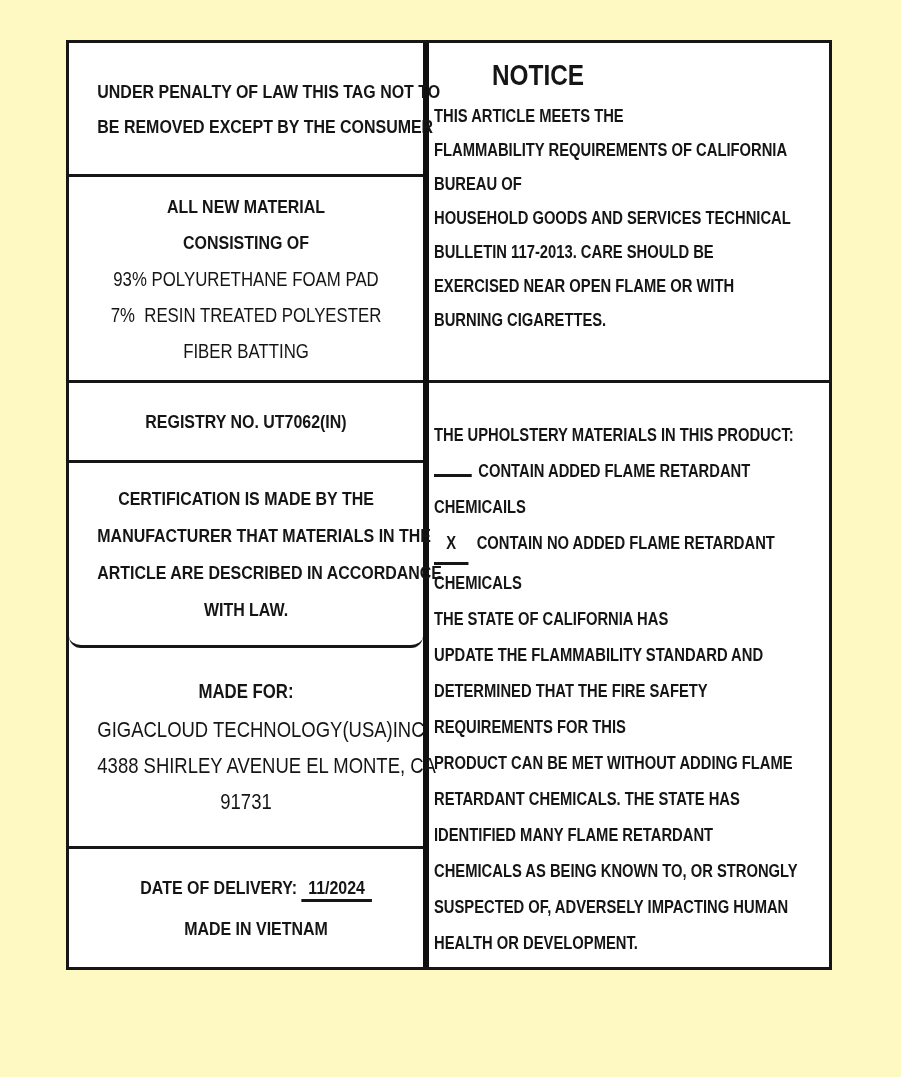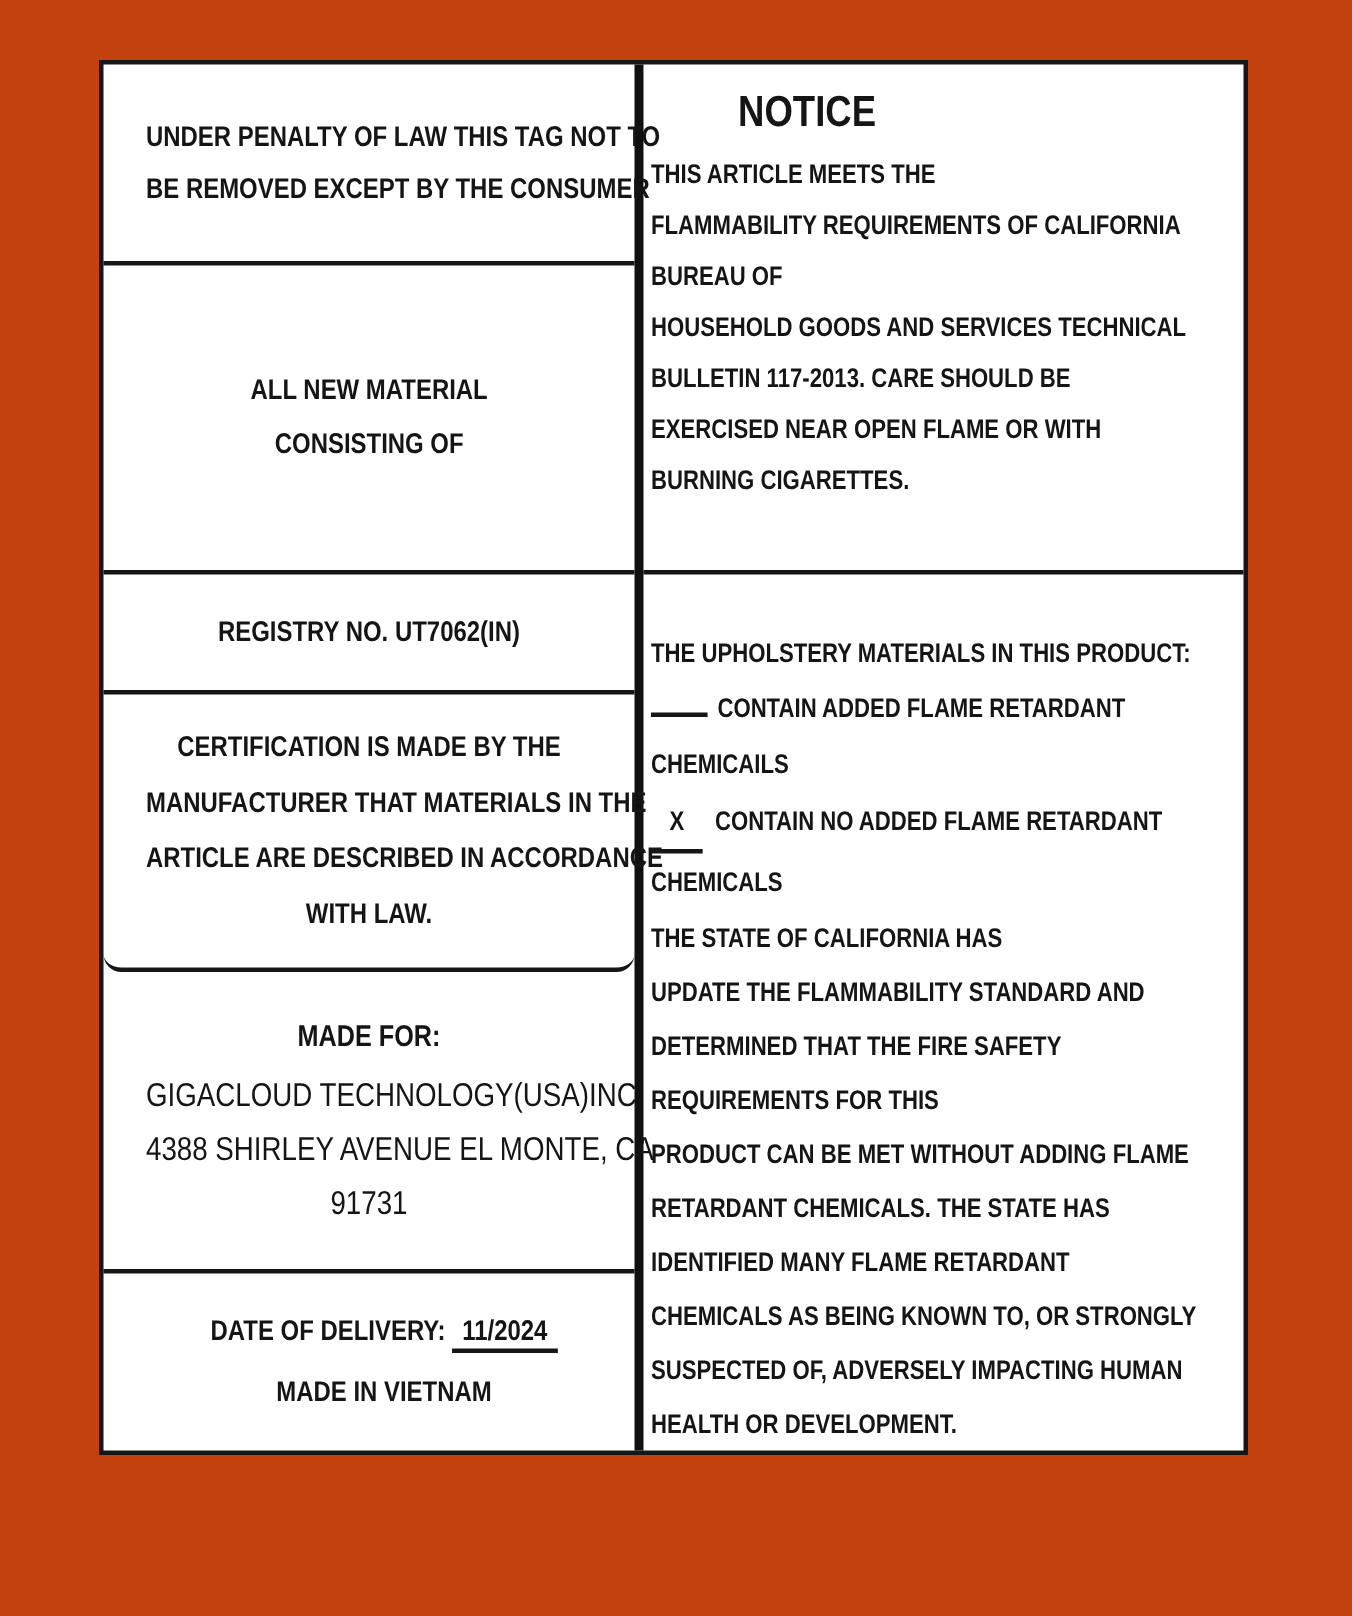--- a/index.html
+++ b/index.html
@@ -1,37 +1,37 @@
 <!DOCTYPE html>
 <html><head>
 <meta charset="utf-8">
 <style>
   html,body { margin:0; padding:0; background:#ffffff; }
   .sheet {
-    position:relative; width:901px; height:1077px; background:#c2410c;
+    position:relative; width:901px; height:1077px; background:#fef9c3;
     font-family:"Liberation Sans", sans-serif; color:#151515; overflow:hidden;
   }
   .main-box {
     position:absolute; left:66px; top:40px; width:766px; height:930px;
     border:3px solid #161616; box-sizing:border-box; display:flex; background:#fff;
   }
   .col-left {
     width:360px; box-sizing:border-box; border-right:6px solid #101010;
     display:flex; flex-direction:column;
   }
   .col-right { flex:1; display:flex; flex-direction:column; min-width:0;gap:20px; }
 
   .sec {
     box-sizing:border-box; display:flex; flex-direction:column;
     justify-content:center; text-align:center;
   }
   .bordered { border-bottom:3px solid #161616; }
 
   .sec-penalty   { height:134px; }
-  .sec-materials { height:206px;align-items:center; }
+  .sec-materials { height:206px; }
   .sec-registry  { height:80px; }
   .sec-cert      { height:185px;border-radius:12px; }
   .sec-made      { height:201px; }
   .sec-delivery  { flex:1;margin-left:20px; }
 
   .line {
     display:block; width:100%; font-weight:bold; font-size:19px; line-height:35px;
     transform:scaleX(0.84); transform-origin:50% 50%; white-space:pre;
   }
   .sec-materials .line { line-height:36px; }
@@ -51,21 +51,21 @@
     display:block; font-weight:bold; font-size:29px; line-height:44px;
     margin-left:58px; margin-bottom:2px;
     transform:scaleX(0.84); transform-origin:0 50%; white-space:pre; width:fit-content;
   }
   .rline {
     display:block; width:100%; font-weight:bold; font-size:18px; line-height:34px;
     transform:scaleX(0.82); transform-origin:0 50%; white-space:pre; text-align:left;
   }
   .sec-uphol {
     flex:1; box-sizing:border-box; padding:14px 2px 0 5px;
-    justify-content:space-between; text-align:left;
+    justify-content:flex-start; text-align:left;
   }
   .sec-uphol .rline { line-height:36px; }
   .blank-underline {
     display:inline-block; width:46px; height:15px;
     border-bottom:3px solid #161616; margin-right:8px; vertical-align:baseline;
   }
   .x-underline {
     display:inline-block; min-width:42px; text-align:center;
     border-bottom:3px solid #161616; margin-right:10px; padding-bottom:1px;
   }
@@ -93,20 +93,25 @@
         <div>
             <div class="line">UNDER PENALTY OF LAW THIS TAG NOT TO</div>
             <div class="line">BE REMOVED EXCEPT BY THE CONSUMER</div>
           </div>
       </div>
 
       <div class="sec sec-materials bordered">
         <div>
             <div class="line">ALL NEW MATERIAL</div>
             <div class="line">CONSISTING OF</div>
+          </div>
+        <div>
+            <div class="line normal">93% POLYURETHANE FOAM PAD</div>
+            <div class="line normal">7%  RESIN TREATED POLYESTER</div>
+            <div class="line normal">FIBER BATTING</div>
           </div>
       </div>
 
       <div class="sec sec-registry bordered">
         <div class="line">REGISTRY NO. UT7062(IN)</div>
       </div>
 
       <div class="sec sec-cert bordered">
         <div>
             <div class="line">CERTIFICATION IS MADE BY THE</div>

